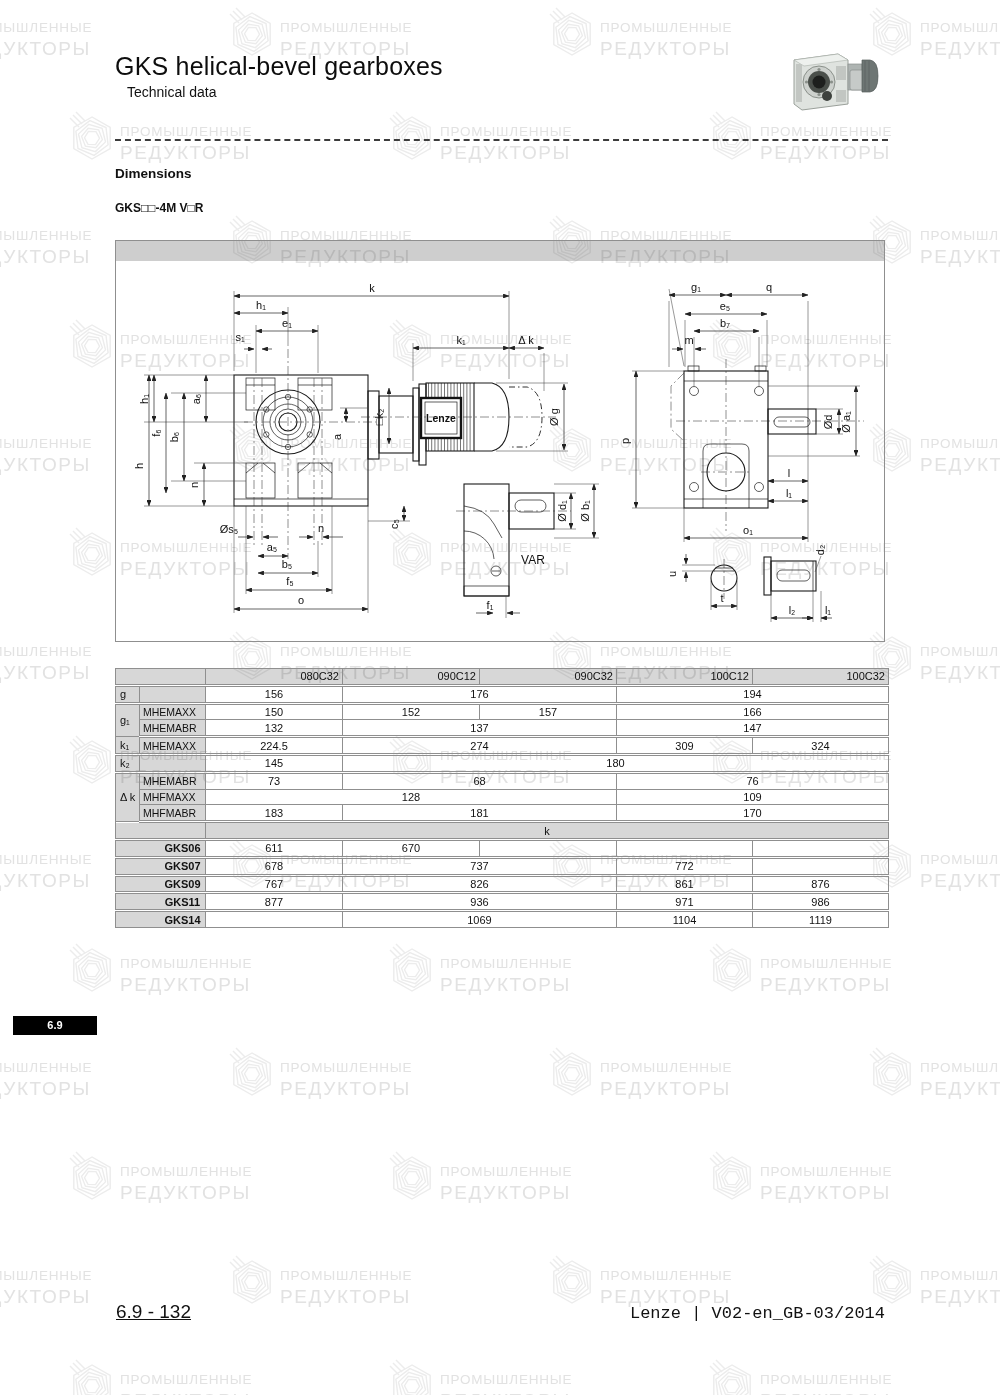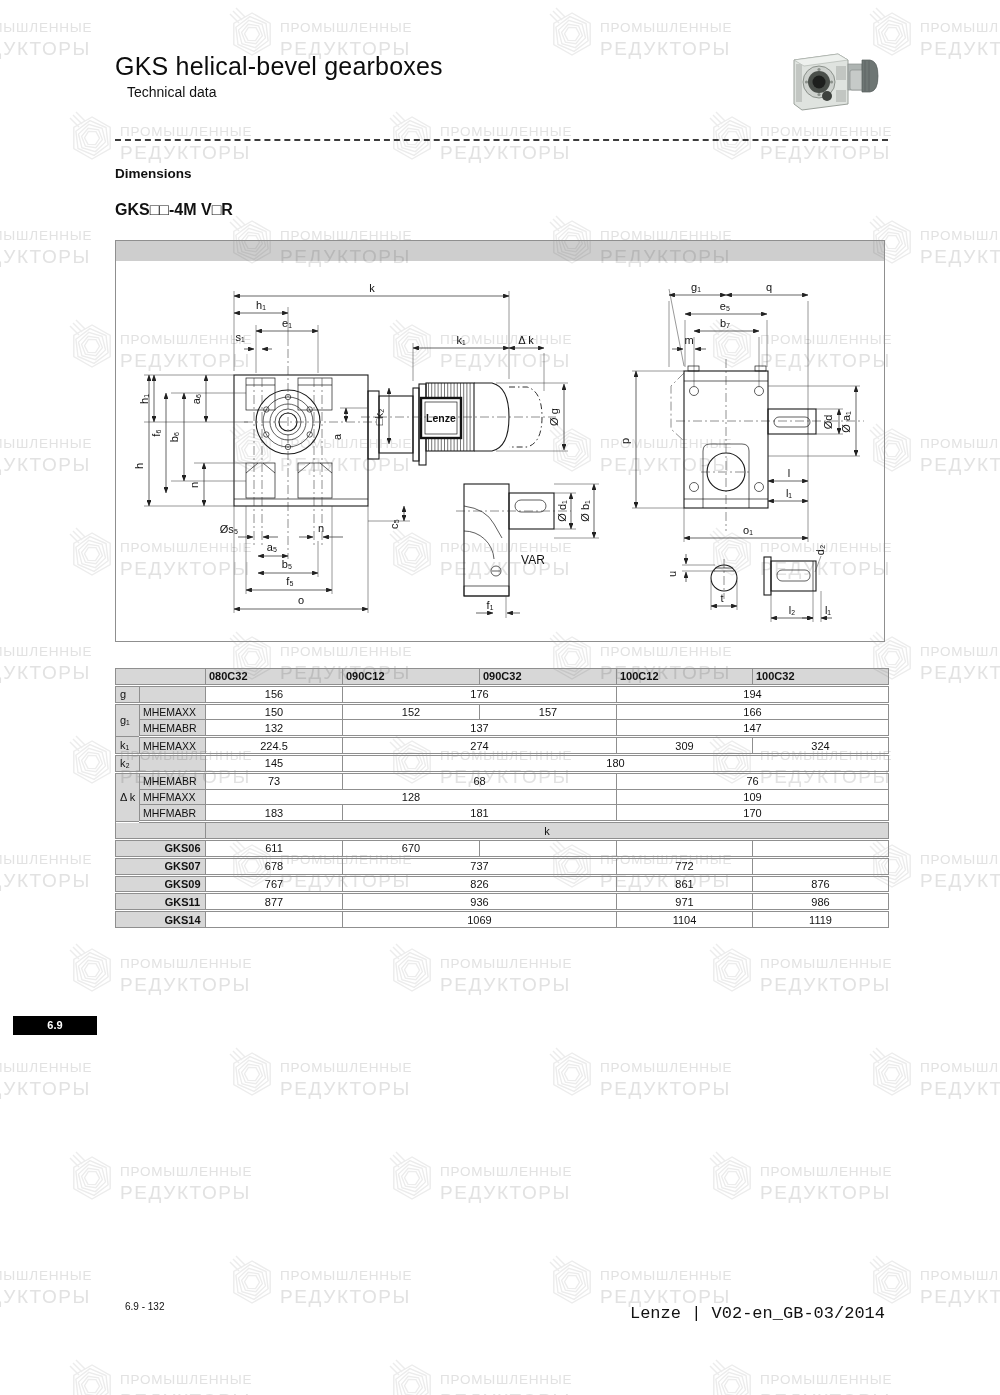--- a/index.html
+++ b/index.html
@@ -15,51 +15,51 @@
   #wm .wm1{font-size:13.5px;letter-spacing:.8px;}
   #wm .wm2{font-size:19px;letter-spacing:1.6px;}
   #wm polygon,#wm line{stroke:#ececec;stroke-width:1.4;fill:none;}
   
   .content{position:absolute;left:0;top:0;z-index:1;width:1000px;height:1395px;}
   .abs{position:absolute;}
   .page-title{left:115px;top:52px;font-size:25px;letter-spacing:.2px;color:#0d0d0d;}
   .page-subtitle{left:115px;top:84px;font-size:14px;margin-left:12px;}
   .dash-sep{left:115px;top:139px;width:773px;height:0;border-top:2px dashed #3c3c3c;}
   .section-heading{left:115px;top:166px;font-size:13.5px;font-weight:bold;}
-  .model-code{left:115px;top:201px;font-size:16px;font-weight:bold;}
+  .model-code{left:115px;top:201px;font-size:12px;font-weight:bold;}
   
   .diagram{left:115px;top:240px;width:770px;height:402px;border:1px solid #8f8f8f;box-sizing:border-box;background:transparent;}
   .diagram .band{position:absolute;left:0;top:0;width:100%;height:20px;background:rgba(60,60,60,.25);}
   .diagram svg{position:absolute;left:0;top:0;}
   .diagram svg text{font-family:"Liberation Sans","DejaVu Sans",sans-serif;font-size:11px;fill:#111;}
   .diagram svg text.lenze{font-size:10.5px;font-weight:bold;}
   .diagram svg text.var{font-size:12px;}
   .ol{stroke:#1a1a1a;stroke-width:1.1;fill:none;}
   .o2{stroke:#1a1a1a;stroke-width:.7;fill:none;}
   .dim{stroke:#222;stroke-width:.7;fill:none;}
   .ext{stroke:#444;stroke-width:.55;fill:none;}
   .cl{stroke:#333;stroke-width:.55;fill:none;stroke-dasharray:9 3 2 3;}
   .dsh{stroke:#1a1a1a;stroke-width:.9;fill:none;stroke-dasharray:6 3 1.5 3;}
   .fin{stroke:#1a1a1a;stroke-width:.6;}
   
   .dim-table{left:115px;top:668px;width:773px;border-collapse:collapse;table-layout:fixed;font-size:11px;}
   .dim-table td{border:1px solid #8f8f8f;height:14.8px;padding:0 3px;background:transparent;
     overflow:hidden;white-space:nowrap;}
-  .dim-table td.hdr{background:rgba(0,0,0,.155);font-weight:bold;text-align:left;}
+  .dim-table td.hdr{background:rgba(0,0,0,.155);font-weight:normal;text-align:right;}
   .dim-table td.lab{background:rgba(0,0,0,.155);text-align:left;padding-left:4px;}
   .dim-table td.sub{background:rgba(0,0,0,.155);text-align:left;font-size:10.5px;}
   .dim-table td.val{text-align:center;margin-left:8px;}
   .dim-table td.sh{background:rgba(0,0,0,.155);}
   .dim-table td.ctr{text-align:center;}
   .dim-table td.gks{background:rgba(0,0,0,.155);font-weight:bold;text-align:center;padding-left:47px;}
   .dim-table tr.sep td{border-bottom:3px double #8f8f8f;}
   
   .side-badge{left:13px;top:1016px;width:84px;height:19px;background:#000;color:#fff;
     font-size:11px;font-weight:bold;text-align:center;line-height:19px;}
-  .footer-left{left:125px;top:1301px;font-size:10px;}
+  .footer-left{left:116px;top:1301px;font-size:19px;text-decoration:underline;}
   .footer-right{right:115px;top:1304px;font-size:17px;font-family:Liberation Mono, monospace;}
   .photo{left:786px;top:46px;}
 </style>
 </head>
 <body>
 
 <svg id="wm" width="1000" height="1395">
   <defs>
     <g id="wm-unit">
       <g id="wm-hex">

